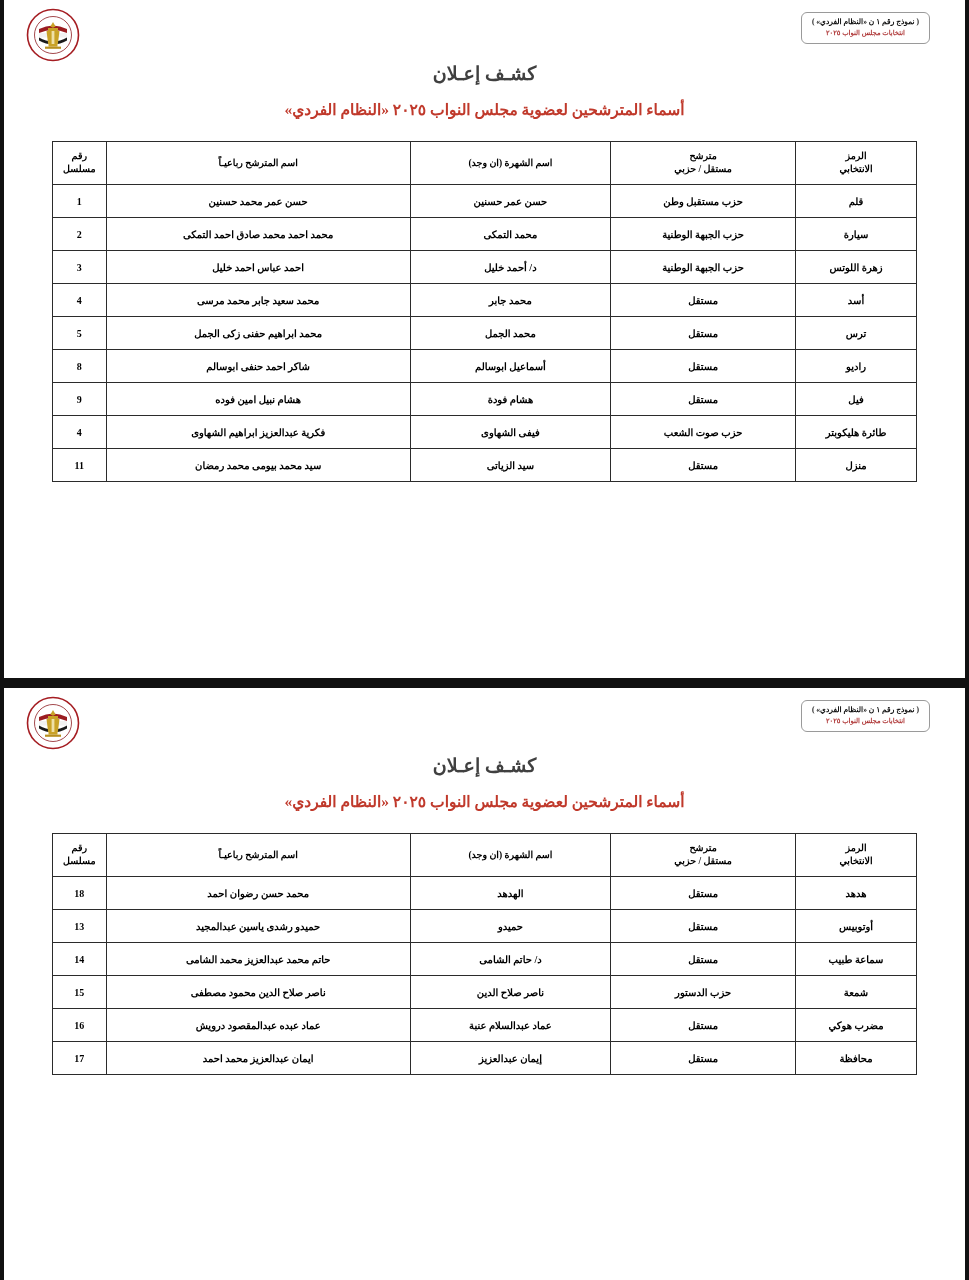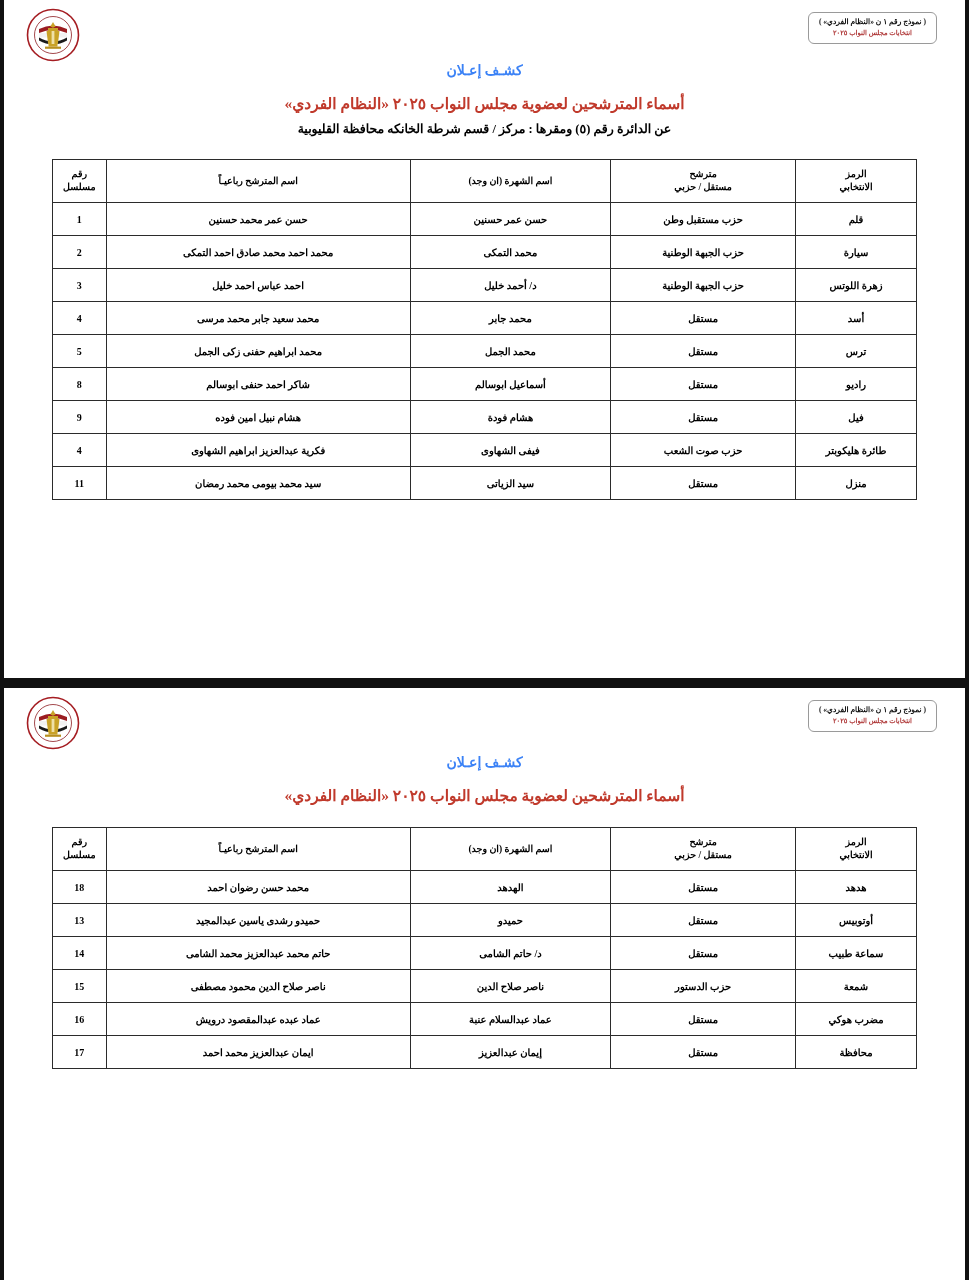--- a/index.html
+++ b/index.html
@@ -33,21 +33,21 @@
   #page-2 { top: 688px; height: 592px; }
 
   
   .sheet-head {
     position: relative;
     height: 62px;
   }
   .form-stamp {
     position: absolute;
     top: 12px;
-    right: 28px;
+    right: 35px;
     border: 1px solid #9a9a9a;
     border-radius: 6px;
     padding: 4px 10px 5px 10px;
     text-align: center;
     line-height: 1.45;
     background: #fff;
   }
   .form-stamp .l1 {
     font-size: 7.5px;
     color: #111;
@@ -65,23 +65,23 @@
     top: 8px;
     left: 22px;
     width: 54px;
     height: 54px;
   }
   .emblem svg { display:block; width:54px; height:54px; }
 
   
   .titles { text-align: center; }
   .title-main {
-    font-size: 14px;
-    font-weight: bold;
-    color: #3b82f6;
+    font-size: 19px;
+    font-weight: bold;
+    color: #404040;
     letter-spacing: 1px;
     margin: 0 0 16px 0;
   }
   .title-sub {
     font-size: 15.5px;
     font-weight: bold;
     color: #c0392b;
     margin: 0 0 8px 0;
     text-align: center;
   }
@@ -157,21 +157,20 @@
           <path d="M25.6 23 h2.8 v13 h-2.8 Z" fill="#efe0a8"></path>
           <path d="M22.5 36 h9 v2.6 h-9 Z" fill="#c9a227"></path>
           <path d="M19 38.6 h16 v2.2 h-16 Z" fill="#b8901f"></path>
         </svg>
       </div>
     </div>
 
     <div class="titles">
       <div class="title-main">كشـف إعـلان</div>
       <div class="title-sub">أسماء المترشحين لعضوية مجلس النواب ٢٠٢٥ «النظام الفردي»</div>
-      <div class="title-district">عن الدائرة رقم  (٥)   ومقرها : مركز / قسم شرطة  الخانكه   محافظة  القليوبية</div>
     </div>
 
     <div class="table-wrap">
       <table class="candidates">
         <colgroup>
           <col class="col-symbol">
             <col class="col-affiliation">
             <col class="col-nickname">
             <col class="col-fullname">
             <col class="col-serial">

